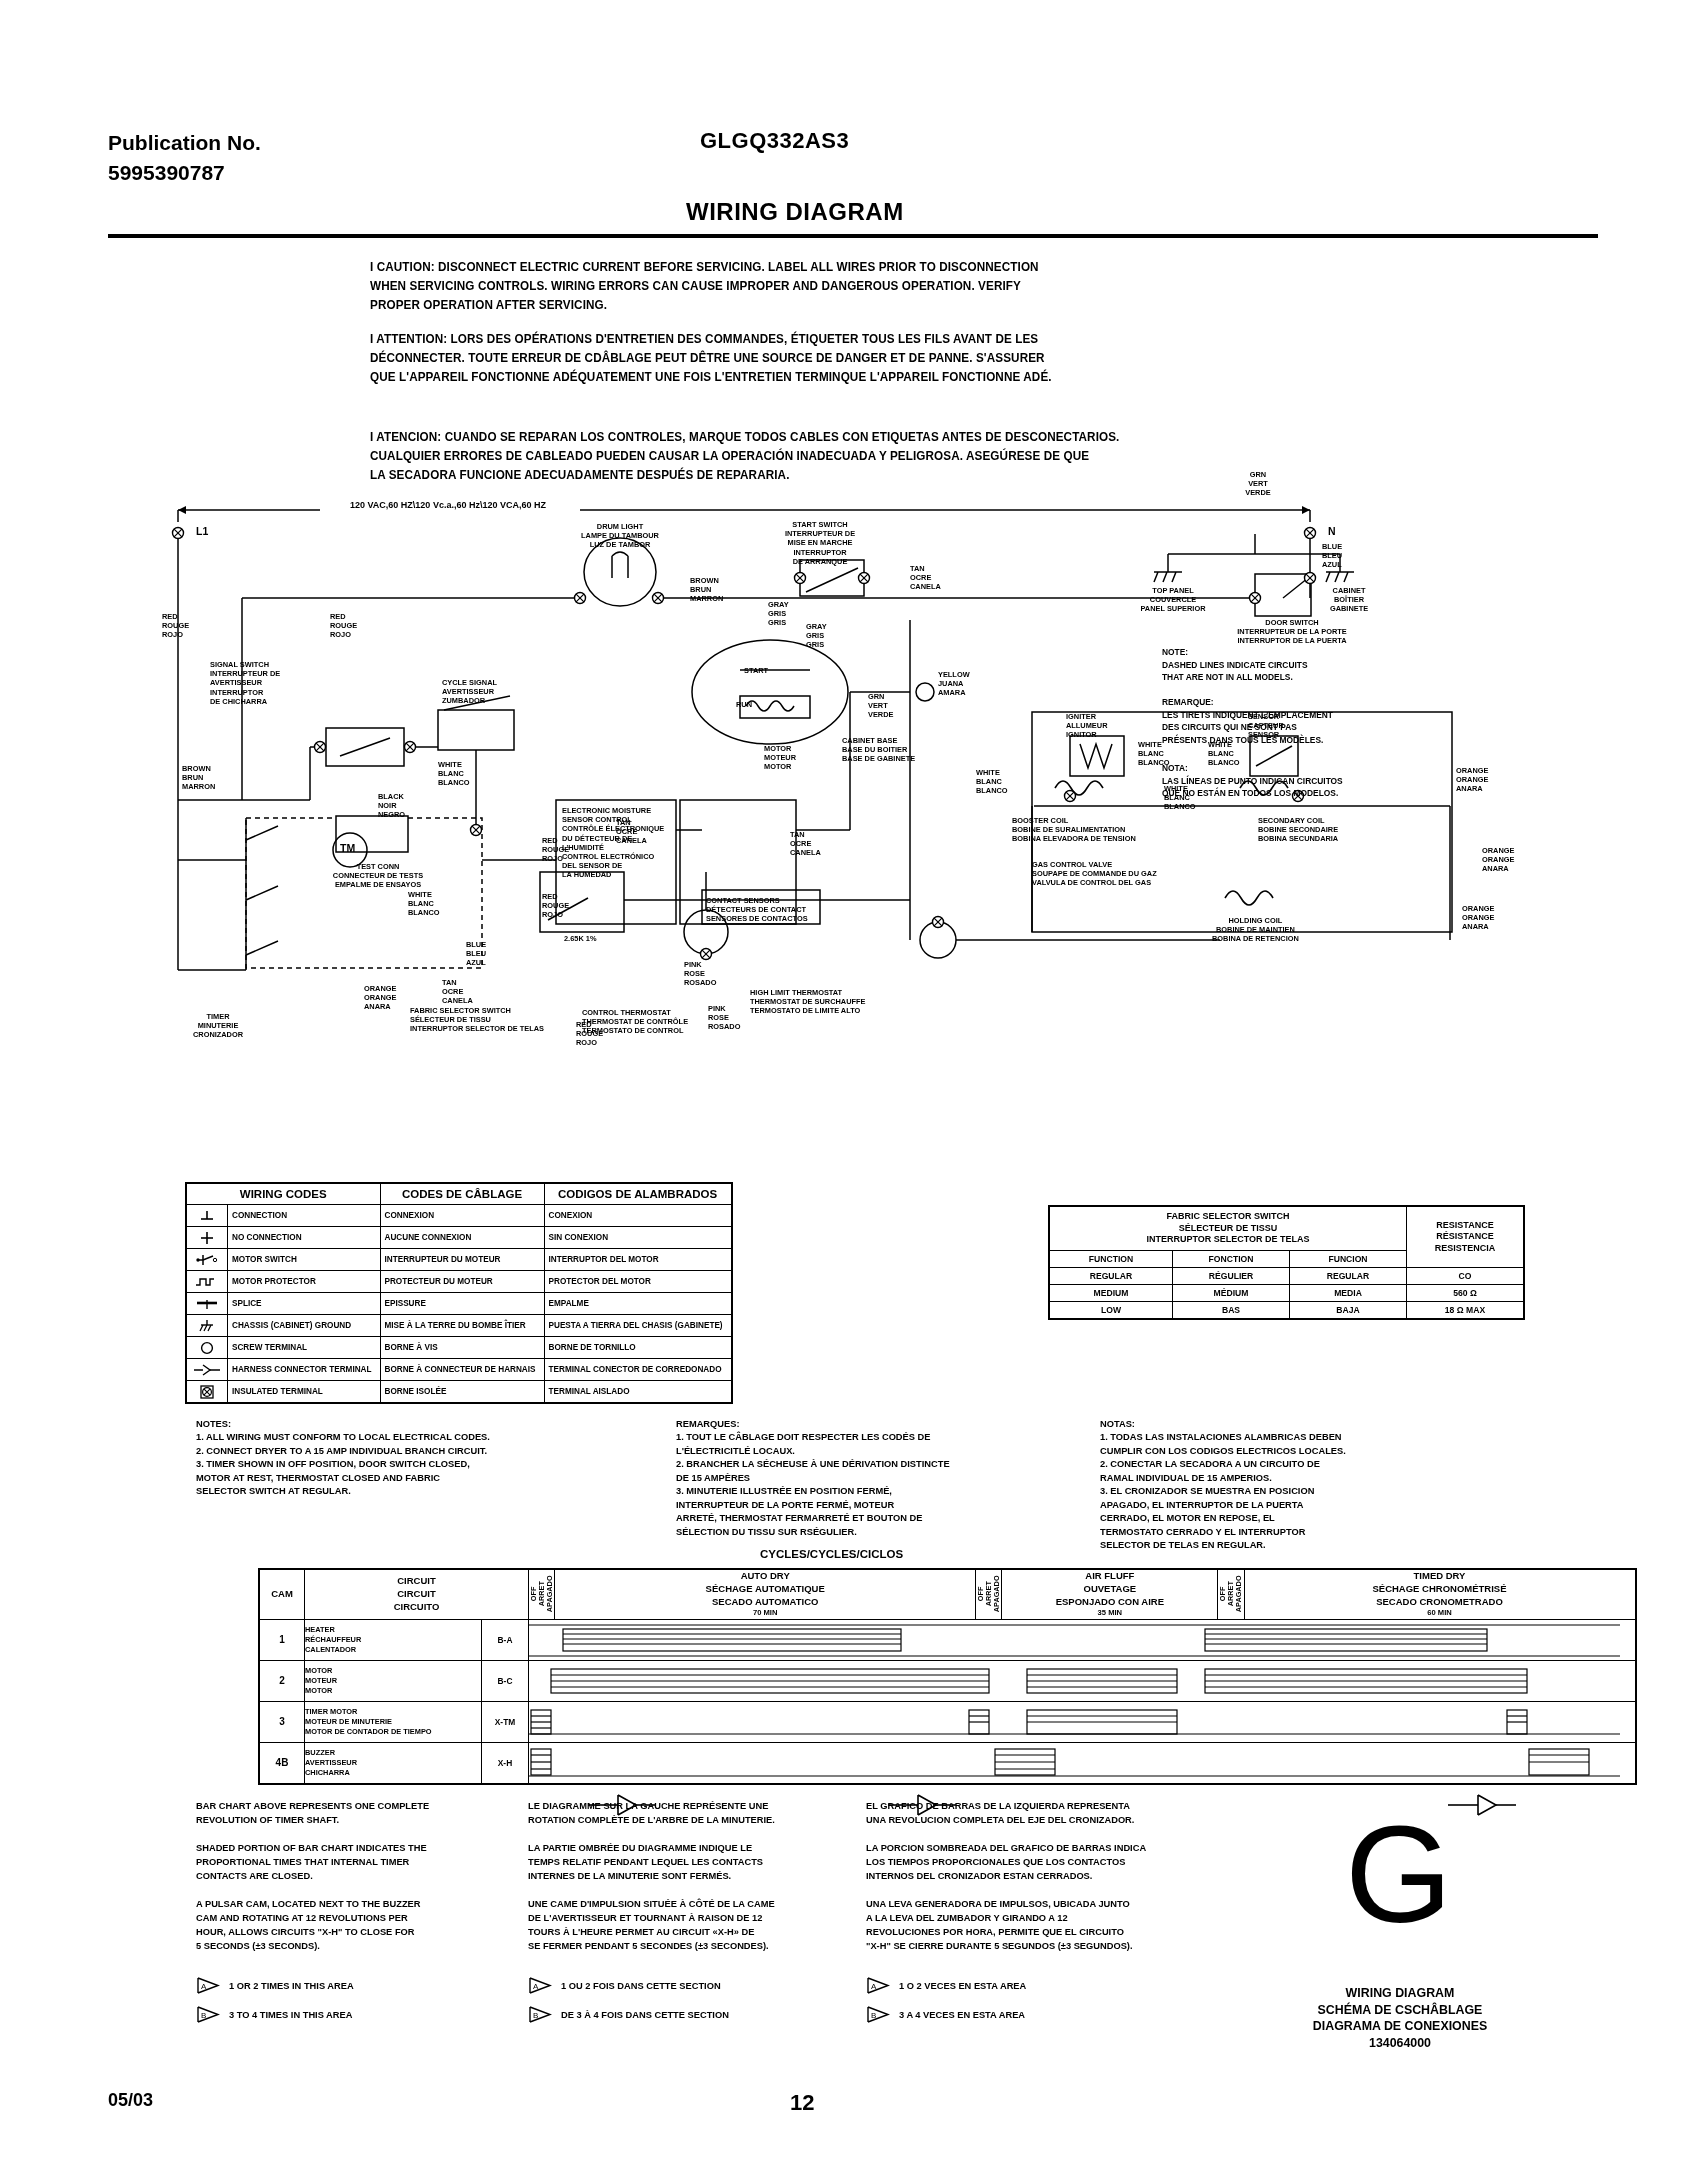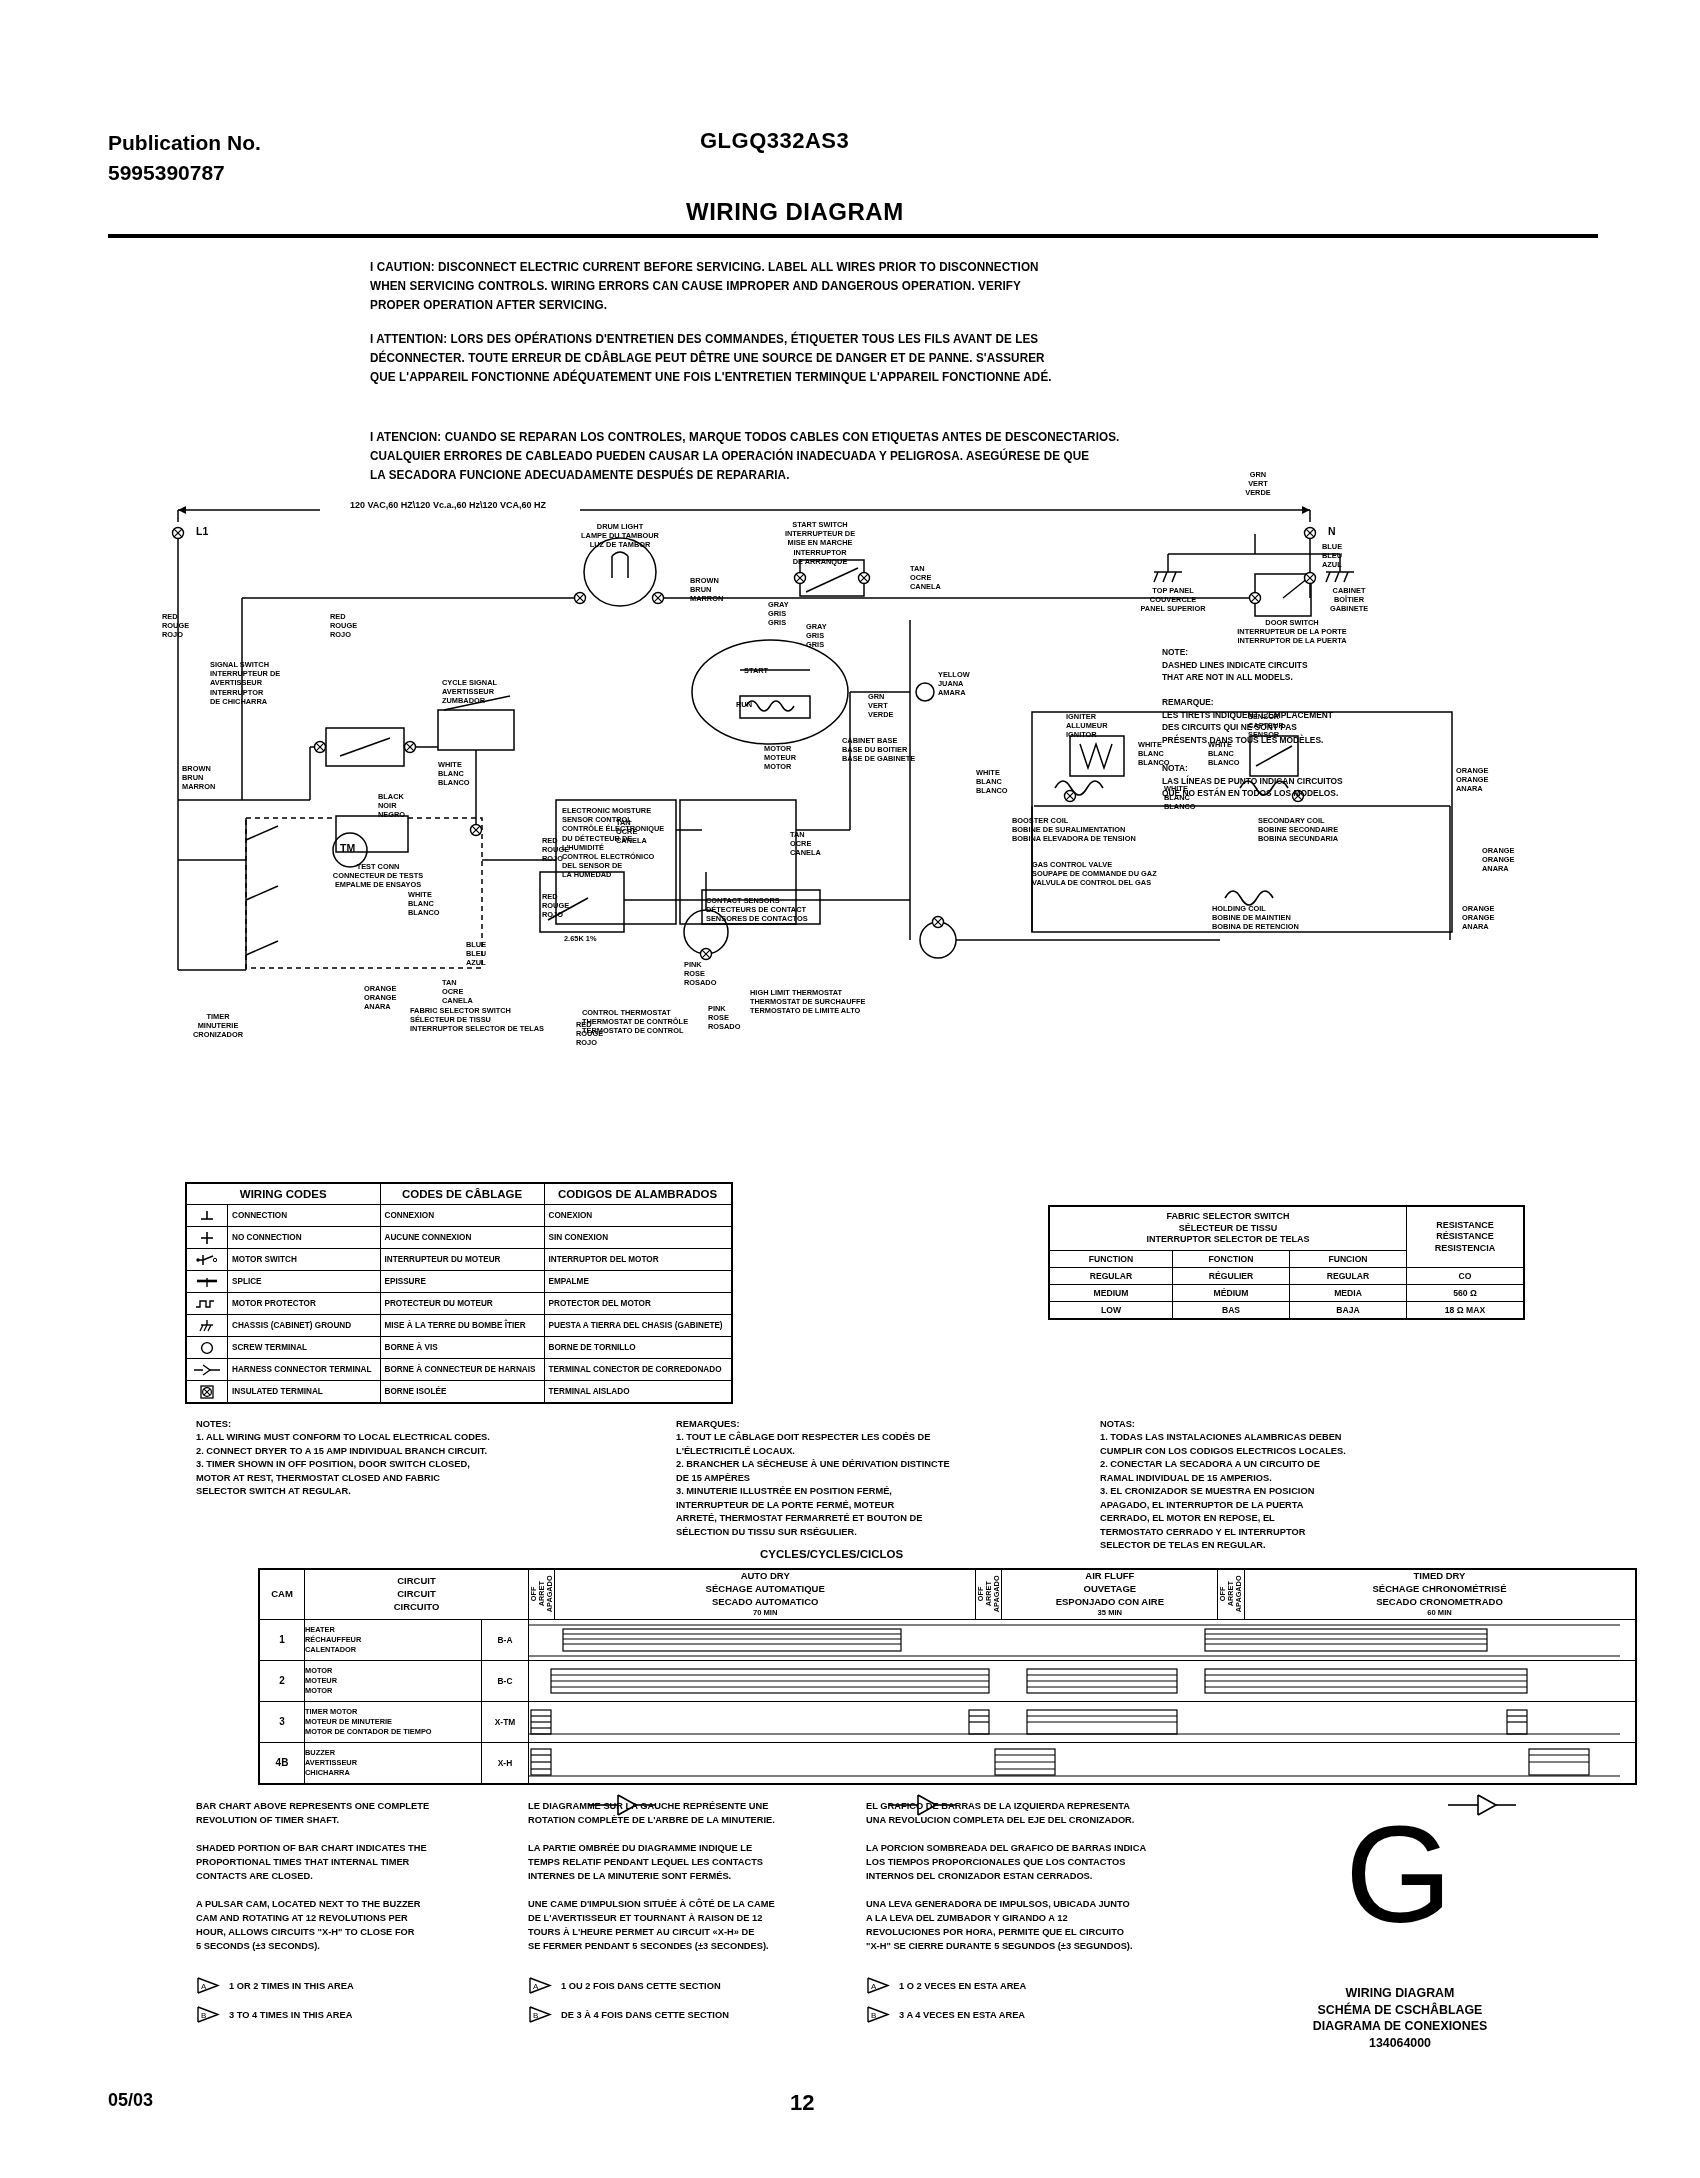--- a/index.html
+++ b/index.html
@@ -381,21 +381,21 @@
 BOBINA ELEVADORA DE TENSION</div>
     <div class="abs lbl" style="left:1108px; top:316px;">SECONDARY COIL
 BOBINE SECONDAIRE
 BOBINA SECUNDARIA</div>
     <div class="abs lbl" style="left:882px; top:360px;">GAS CONTROL VALVE
 SOUPAPE DE COMMANDE DU GAZ
 VALVULA DE CONTROL DEL GAS</div>
     <div class="abs lbl" style="left:1332px; top:346px;">ORANGE
 ORANGE
 ANARA</div>
-    <div class="abs lbl" style="left:1062px; top:404px;">HOLDING COIL
+    <div class="abs lbl" style="left:1062px; top:416px;text-align:center;">HOLDING COIL
 BOBINE DE MAINTIEN
 BOBINA DE RETENCION</div>
     <div class="abs lbl" style="left:1312px; top:404px;">ORANGE
 ORANGE
 ANARA</div>
     <div class="abs lbl" style="left:214px; top:484px;">ORANGE
 ORANGE
 ANARA</div>
     <div class="abs lbl" style="left:316px; top:440px;">BLUE
 BLEU
@@ -475,38 +475,38 @@
               <circle cx="4" cy="8" r="1.7" fill="#000"></circle>
               <circle cx="21" cy="8" r="1.7" fill="none" stroke="#000"></circle>
             </svg>
         </td>
         <td class="txt">MOTOR SWITCH</td>
         <td class="txt">INTERRUPTEUR DU MOTEUR</td>
         <td class="txt">INTERRUPTOR DEL MOTOR</td>
       </tr>
       <tr class="row">
         <td class="sym symcell">
+          <svg width="28" height="16">
+              <path d="M3 11 l4 0 l0 -6 l6 0 l0 6 l4 0 l0 -6 l4 0" fill="none" stroke="#000" stroke-width="1.4"></path>
+            </svg>
+        </td>
+        <td class="txt">MOTOR PROTECTOR</td>
+        <td class="txt">PROTECTEUR DU MOTEUR</td>
+        <td class="txt">PROTECTOR DEL MOTOR</td>
+      </tr>
+      <tr class="row">
+        <td class="sym symcell">
           <svg width="26" height="16">
               <line x1="3" y1="7" x2="23" y2="7" stroke="#000" stroke-width="2.6"></line>
               <line x1="13" y1="4" x2="13" y2="13" stroke="#000" stroke-width="1.4"></line>
             </svg>
         </td>
         <td class="txt">SPLICE</td>
         <td class="txt">EPISSURE</td>
         <td class="txt">EMPALME</td>
-      </tr>
-      <tr class="row">
-        <td class="sym symcell">
-          <svg width="28" height="16">
-              <path d="M3 11 l4 0 l0 -6 l6 0 l0 6 l4 0 l0 -6 l4 0" fill="none" stroke="#000" stroke-width="1.4"></path>
-            </svg>
-        </td>
-        <td class="txt">MOTOR PROTECTOR</td>
-        <td class="txt">PROTECTEUR DU MOTEUR</td>
-        <td class="txt">PROTECTOR DEL MOTOR</td>
       </tr>
       <tr class="row">
         <td class="sym symcell">
           <svg width="20" height="16">
               <line x1="10" y1="2" x2="10" y2="7" stroke="#000" stroke-width="1.4"></line>
               <line x1="4" y1="7" x2="16" y2="7" stroke="#000" stroke-width="1.4"></line>
               <line x1="6" y1="7" x2="3" y2="13" stroke="#000" stroke-width="1.3"></line>
               <line x1="10" y1="7" x2="7" y2="13" stroke="#000" stroke-width="1.3"></line>
               <line x1="14" y1="7" x2="11" y2="13" stroke="#000" stroke-width="1.3"></line>
             </svg>

